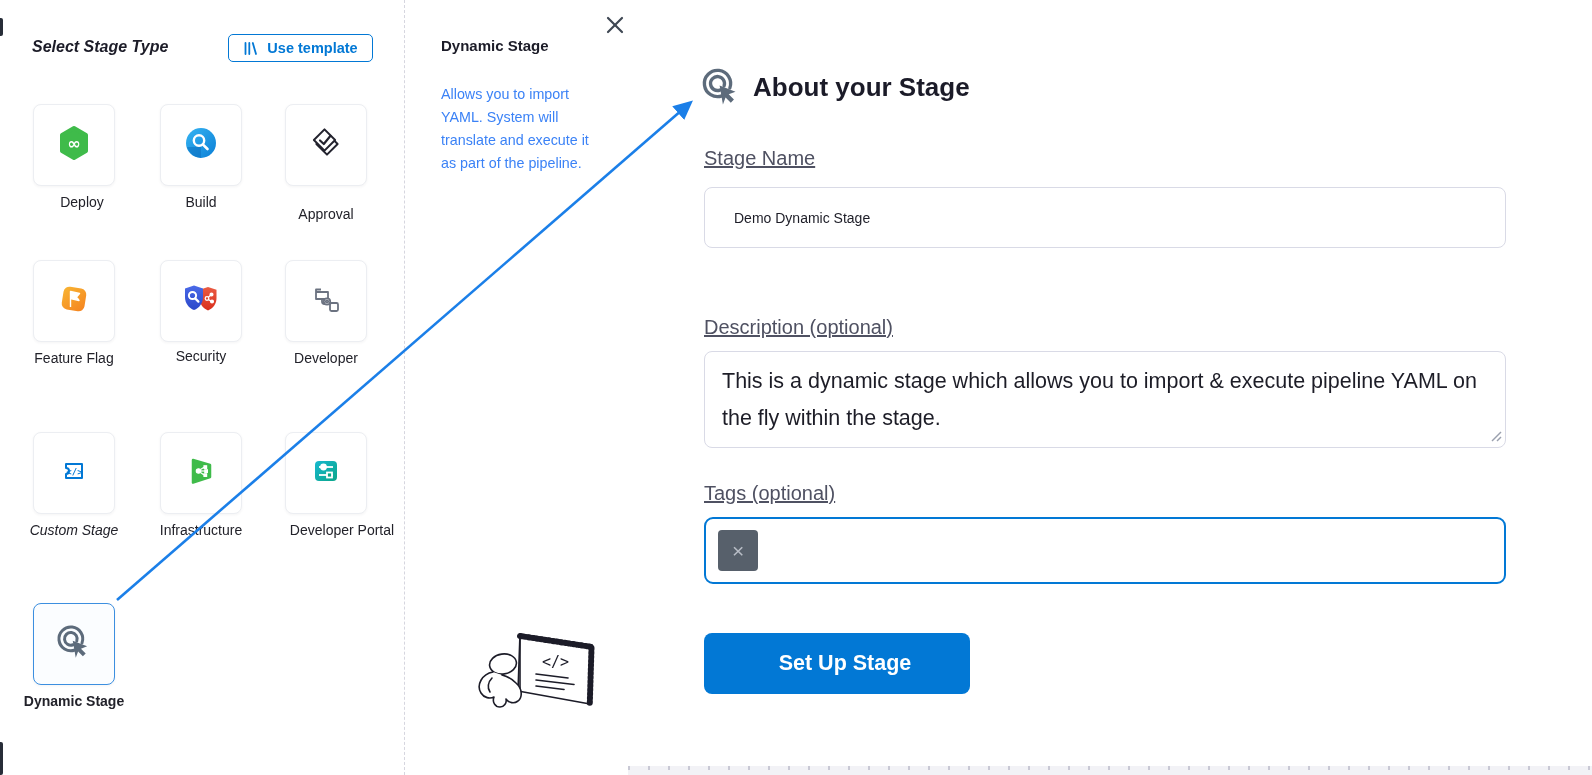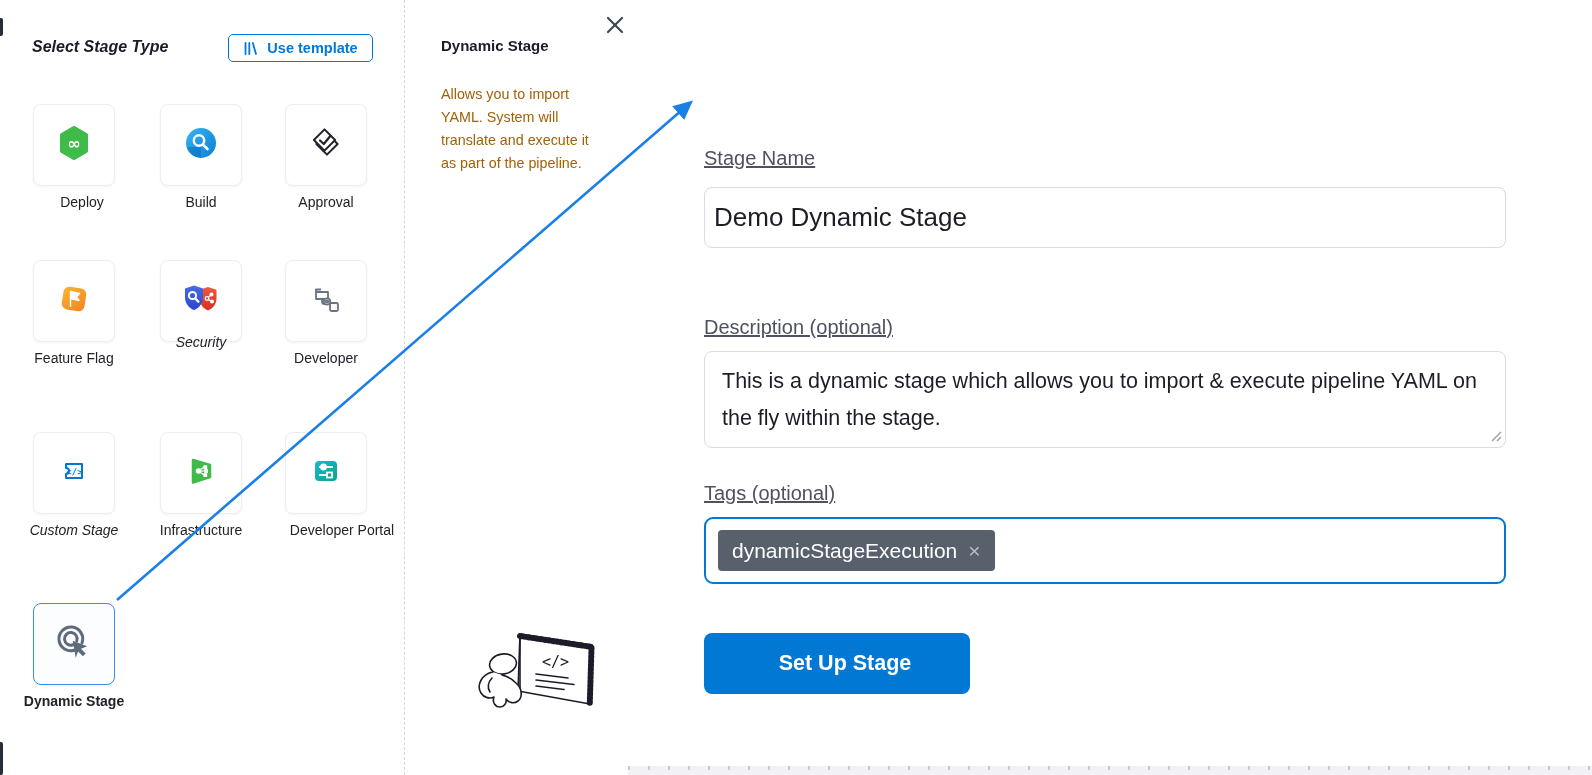--- a/index.html
+++ b/index.html
@@ -26,41 +26,41 @@
   .divider { position:absolute; left:404px; top:0; height:775px; width:0;
              border-left:1px dashed #d6d6df; }
 
   
   .sliver { position:absolute; left:0; width:3px; background:#272d38; border-radius:0 2px 2px 0; }
 
   
   .ip-close { position:absolute; left:604px; top:14px; width:22px; height:22px; cursor:pointer; }
   .ip-title { position:absolute; left:441px; top:37px; font-size:15px; font-weight:700; color:#1c1c28; }
   .ip-desc  { position:absolute; left:441px; top:83px; width:160px; font-size:14.3px;
-              line-height:23px; color:#a16207; }
+              line-height:23px; color:#3b82f6; }
   .ip-illus { position:absolute; left:462px; top:612px; }
 
   
   .overlay { position:absolute; left:0; top:0; width:1592px; height:775px; pointer-events:none; }
 
   
   .fp-head { position:absolute; left:700px; top:66px; display:flex; align-items:center; gap:11px; }
   .fp-head-text { font-size:26px; font-weight:700; color:#1b1b28; }
   .field-label { position:absolute; font-size:20px; color:#4f5162;text-decoration:underline; }
   .id-row { position:absolute; top:147px; right:87px; display:flex; align-items:center; gap:7px;
             font-size:20.5px; }
   .id-word { color:#73747d; }
   .id-colon { color:#55565e; }
   .id-value { color:#0278d5; cursor:pointer; }
   .pencil { margin-left:16px; cursor:pointer; display:flex; }
 
   .name-input { position:absolute; left:704px; top:187px; width:802px; height:61px;
                 border:1px solid #d9dae6; border-radius:8px; background:#fff;
                 font-family:"Liberation Sans", sans-serif;
-                font-size:26px; color:#1d1d27; padding:0 9px; outline:none; }
+                font-size:14px; color:#1d1d27; padding:0 29px; outline:none; }
   .desc-area { position:absolute; left:704px; top:351px; width:802px; height:97px;
                border:1px solid #d9dae6; border-radius:8px; background:#fff;
                font-family:"Liberation Sans", sans-serif;
                font-size:21.5px; line-height:37px; color:#1d1d27;
                padding:11px 16px 0 17px; resize:none; outline:none; overflow:hidden; }
   .resize-handle { position:absolute; left:1489px; top:429px; }
 
   .tags-box { position:absolute; left:704px; top:517px; width:802px; height:67px;
               border:2px solid #0278d5; border-radius:9px; background:#fff;
               display:flex; align-items:center; padding:0 12px; cursor:text; }
@@ -125,21 +125,21 @@
 
   <div class="stage-card" style="left:285px;top:104px;">
     <span><svg width="40" height="40" viewBox="0 0 40 40">
           <g fill="none" stroke="#23232e" stroke-width="2" stroke-linejoin="round">
             <rect x="13.5" y="13.5" width="15" height="15" transform="rotate(45 21 21)"></rect>
             <rect x="11" y="9.5" width="15" height="15" transform="rotate(45 18.5 17)" fill="#fff"></rect>
             <path d="M14 17.5 L17.8 21 L24.5 12.8" stroke-width="2.2" stroke-linecap="round"></path>
           </g>
         </svg></span>
   </div>
-  <div class="stage-label" style="left:266px;top:194px;">Approval</div>
+  <div class="stage-label" style="left:266px;top:206px;">Approval</div>
 
   <div class="stage-card" style="left:33px;top:260px;">
     <span><svg width="38" height="38" viewBox="0 0 38 38">
           <defs>
             <linearGradient id="gF" x1="0" y1="0" x2="1" y2="1">
               <stop offset="0" stop-color="#f8b533"></stop>
               <stop offset="1" stop-color="#f5821f"></stop>
             </linearGradient>
           </defs>
           <rect x="7.5" y="7.5" width="23" height="23" rx="6" transform="rotate(9 19 19)" fill="url(#gF)"></rect>
@@ -166,21 +166,21 @@
             <circle cx="31.5" cy="14.5" r="1.4"></circle>
             <circle cx="32" cy="21.5" r="1.4"></circle>
             <line x1="28.3" y1="17.4" x2="30.6" y2="15.2"></line>
             <line x1="28.5" y1="19.6" x2="30.8" y2="21"></line>
           </g>
           <path d="M14 5.5 L23 8.5 V17 C23 23.3 19.3 28 14 30 C8.7 28 5 23.3 5 17 V8.5 Z" fill="url(#gS)"></path>
           <circle cx="12.5" cy="15.5" r="3.6" fill="none" stroke="#fff" stroke-width="2"></circle>
           <line x1="15.2" y1="18.4" x2="18.4" y2="21.6" stroke="#fff" stroke-width="2.2" stroke-linecap="round"></line>
         </svg></span>
   </div>
-  <div class="stage-label" style="left:141px;top:334px;font-style:italic;">Security</div>
+  <div class="stage-label" style="left:141px;top:348px;">Security</div>
 
   <div class="stage-card" style="left:285px;top:260px;">
     <span><svg width="40" height="40" viewBox="0 0 40 40">
           <g fill="none" stroke="#6b7280" stroke-width="1.8" stroke-linejoin="round">
             <path d="M10 13 h12 v7 h-12 z M10 13 v-2.5 h5"></path>
             <rect x="24" y="24" width="8" height="8" rx="1.5"></rect>
             <path d="M16 20 v2.5 a2.5 2.5 0 0 0 2.5 2.5 h5.5"></path>
             <circle cx="21" cy="22.5" r="3.2" fill="#fff"></circle>
             <circle cx="21" cy="22.5" r="1.2"></circle>
           </g>
@@ -279,20 +279,32 @@
 
   <svg class="overlay">
     <defs>
       <marker id="ah" markerWidth="9" markerHeight="8" refX="6" refY="3.5" orient="auto">
         <path d="M0,0 L7.5,3.5 L0,7 Z" fill="#1b7fe8"></path>
       </marker>
     </defs>
     <line x1="117" y1="600" x2="690" y2="103" stroke="#1b7fe8" stroke-width="2.6" marker-end="url(#ah)"></line>
   </svg>
 
+  <div class="fp-head">
+    <span style="display:flex;">
+      <svg width="42" height="42" viewBox="0 0 24 24">
+          <g fill="none" stroke="#5d6b7b" stroke-width="1.9" stroke-linecap="round">
+            <path d="M12.57 17.05 A 7.5 7.5 0 1 1 17.05 12.57"></path>
+            <path d="M11.37 13.76 A 4 4 0 1 1 13.76 11.37"></path>
+          </g>
+          <path d="M11.2 11.2 L20.3 14.7 L16.4 16.2 L19.4 19.2 L17.6 21 L14.6 18 L13.1 22 Z" fill="#5d6b7b"></path>
+        </svg>
+    </span>
+    <span class="fp-head-text">About your Stage</span>
+  </div>
 
   <div class="field-label" style="left:704px;top:147px;">Stage Name</div>
 
 
   <input class="name-input" type="text" value="Demo Dynamic Stage" style="">
 
   <div class="field-label" style="left:704px;top:316px;">Description (optional)</div>
 
   <textarea class="desc-area" style="">This is a dynamic stage which allows you to import &amp; execute pipeline YAML on the fly within the stage.</textarea>
   <span class="resize-handle">
@@ -301,21 +313,20 @@
           <line x1="3" y1="12" x2="12" y2="3"></line>
           <line x1="8" y1="12" x2="12" y2="8"></line>
         </g>
       </svg>
   </span>
 
   <div class="field-label" style="left:704px;top:482px;">Tags (optional)</div>
 
   <div class="tags-box">
     <span class="tag-chip">
-      <span>dynamicStageExecution</span>
       <span class="tag-x">×</span>
     </span>
   </div>
 
   <button class="setup-btn">Set Up Stage</button>
 
   <div class="canvas-strip"></div>
 
 </div>
 

